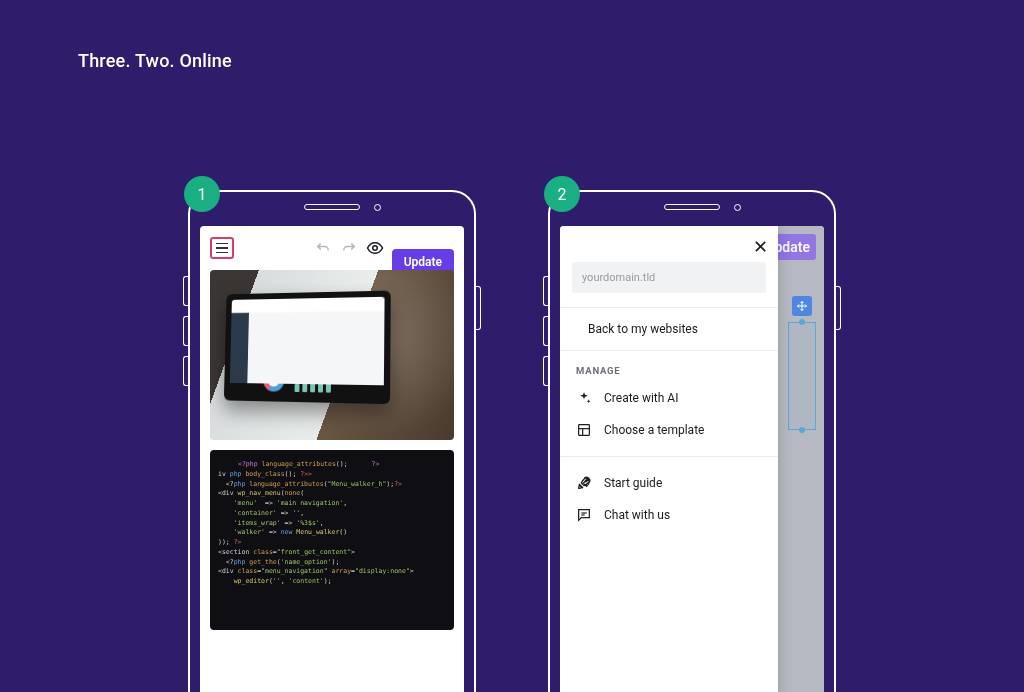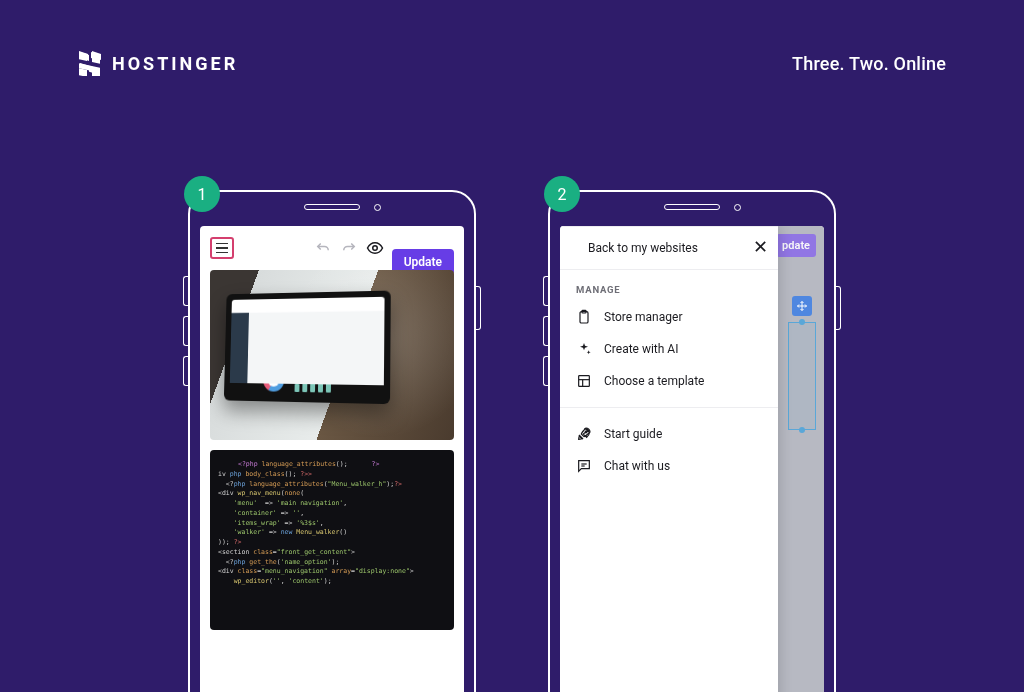--- a/index.html
+++ b/index.html
@@ -225,21 +225,21 @@
   .p2-bg {
     position: absolute;
     inset: 0;
     background: #b7b9c2;
   }
   .p2-update {
     position: absolute;
     top: 8px; right: 8px;
     background: #8d6fe8;
     color: #fff;
-    font-size: 11px;
+    font-size: 14px;
     padding: 5px 6px;
     border-radius: 3px;
     font-weight:600;
     opacity: 0.9;
   }
   .p2-shape {
     position: absolute;
     top: 96px;
     right: 8px;
     width: 28px;
@@ -313,41 +313,20 @@
     color:#1b1b20;
   }
   .menu-row .mi { width:16px; height:16px; display:flex;align-items:center;justify-content:center; color:#1b1b20; }
   .menu-row .mi svg{width:100%;height:100%;}
   .gap { height: 10px; }
 </style>
 </head>
 <body>
 
 <div class="header">
-  <div class="logo">
-    <span class="logo-mark">
-      <svg width="24" height="26" viewBox="0 0 24 26" fill="none">
-        <path d="M2 2 L11 5 L11 11 L2 8 Z" fill="#fff"></path>
-        <path d="M13 2 L22 5 L22 11 L13 8 Z" fill="#fff"></path>
-        <path d="M2 13 L22 19 L22 25 L2 19 Z" fill="#fff"></path>
-        <path d="M2 15 L11 18 L11 24 L2 21 Z" fill="#2f1c6a"></path>
-        <path d="M2 2 L22 8 L22 14 L2 8 Z" fill="#fff" opacity="0"></path>
-        <path d="M1 1 L10 4 L10 10 L1 7 Z" fill="#fff"></path>
-        <path d="M14 1 L23 4 L23 10 L14 7 Z" fill="#fff"></path>
-        <path d="M1 11 L23 18 L23 13 L1 6 Z" fill="#fff" opacity="0"></path>
-
-        <rect x="1" y="2" width="8" height="7" fill="#fff" transform="skewY(12)"></rect>
-        <rect x="14" y="2" width="8" height="7" fill="#fff" transform="skewY(12)"></rect>
-        <rect x="1" y="13" width="21" height="5" fill="#fff" transform="skewY(12)"></rect>
-        <rect x="1" y="18" width="8" height="7" fill="#fff" transform="skewY(12)"></rect>
-        <rect x="14" y="18" width="8" height="7" fill="#fff" transform="skewY(12)"></rect>
-      </svg>
-    </span>
-    <span class="logo-text">HOSTINGER</span>
-  </div>
   <div class="tagline">Three. Two. Online</div>
 </div>
 
 <div class="phone phone-left">
   <div class="badge">1</div>
   <div class="speaker"></div>
   <div class="camera"></div>
   <div class="side-buttons-left">
       <span></span>
       <span></span>
@@ -445,41 +424,33 @@
         <svg width="12" height="12" viewBox="0 0 24 24" fill="none" stroke="#fff" stroke-width="2">
             <path d="M12 3v18M3 12h18M12 3l-3 3M12 3l3 3M12 21l-3-3M12 21l3-3M3 12l3-3M3 12l3 3M21 12l-3-3M21 12l-3 3"></path>
           </svg>
       </div>
       <div class="p2-shape"></div>
 
     </div>
 
     <div class="drawer">
       <div class="close">✕</div>
+      <div class="domain-box">yourdomain.tld</div>
       <div class="divider"></div>
       <div class="back-row">
         <span class="mi">
           <svg viewBox="0 0 24 24" fill="none" stroke="currentColor" stroke-width="2">
               <path d="M15 18l-6-6 6-6"></path>
             </svg>
         </span>
         <span>Back to my websites</span>
       </div>
       <div class="divider"></div>
 
       <div class="section-label">MANAGE</div>
-      <div class="menu-row">
-        <span class="mi">
-          <svg viewBox="0 0 24 24" fill="none" stroke="currentColor" stroke-width="1.8">
-              <rect x="6" y="4" width="12" height="17" rx="2"></rect>
-              <rect x="9" y="2" width="6" height="4" rx="1"></rect>
-            </svg>
-        </span>
-        <span>Store manager</span>
-      </div>
 
       <div class="menu-row">
         <span class="mi">
           <svg viewBox="0 0 24 24" fill="currentColor">
               <path d="M12 3l1.5 4L18 8.5l-4.5 1.5L12 14l-1.5-4L6 8.5 10.5 7 12 3zM19 14l.8 2.2L22 17l-2.2.8L19 20l-.8-2.2L16 17l2.2-.8L19 14z"></path>
             </svg>
         </span>
         <span>Create with AI</span>
       </div>
       <div class="menu-row">

